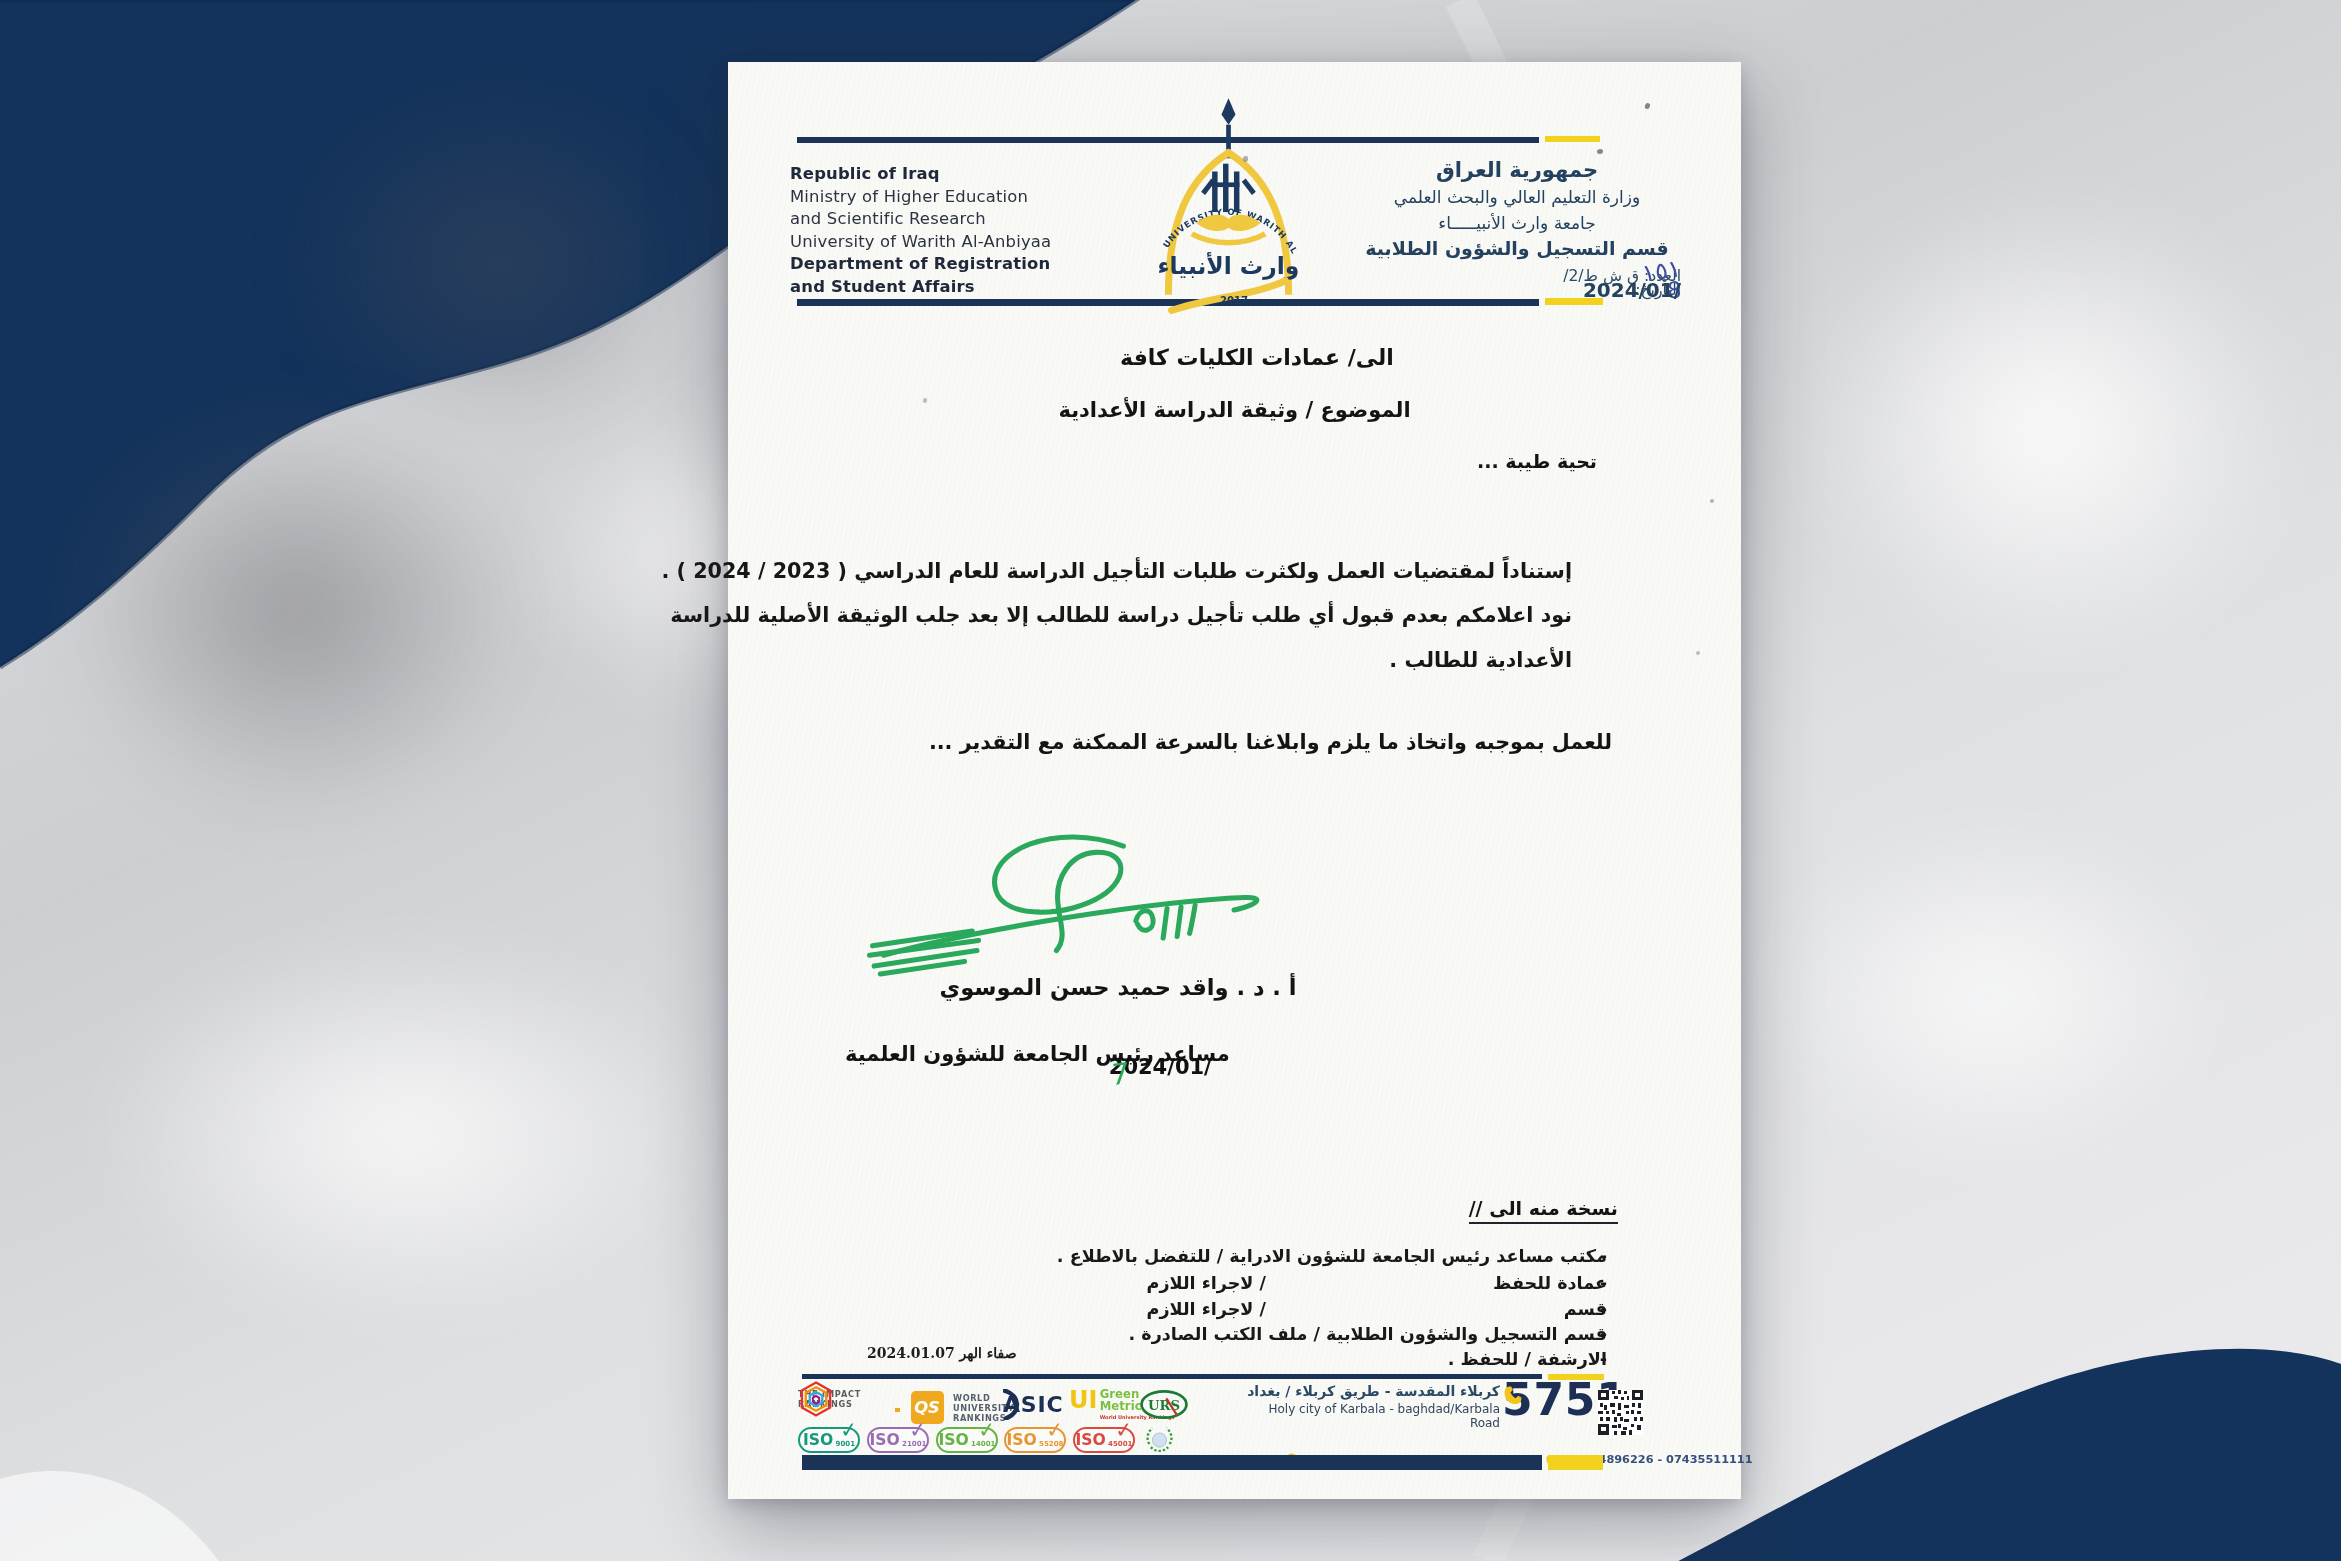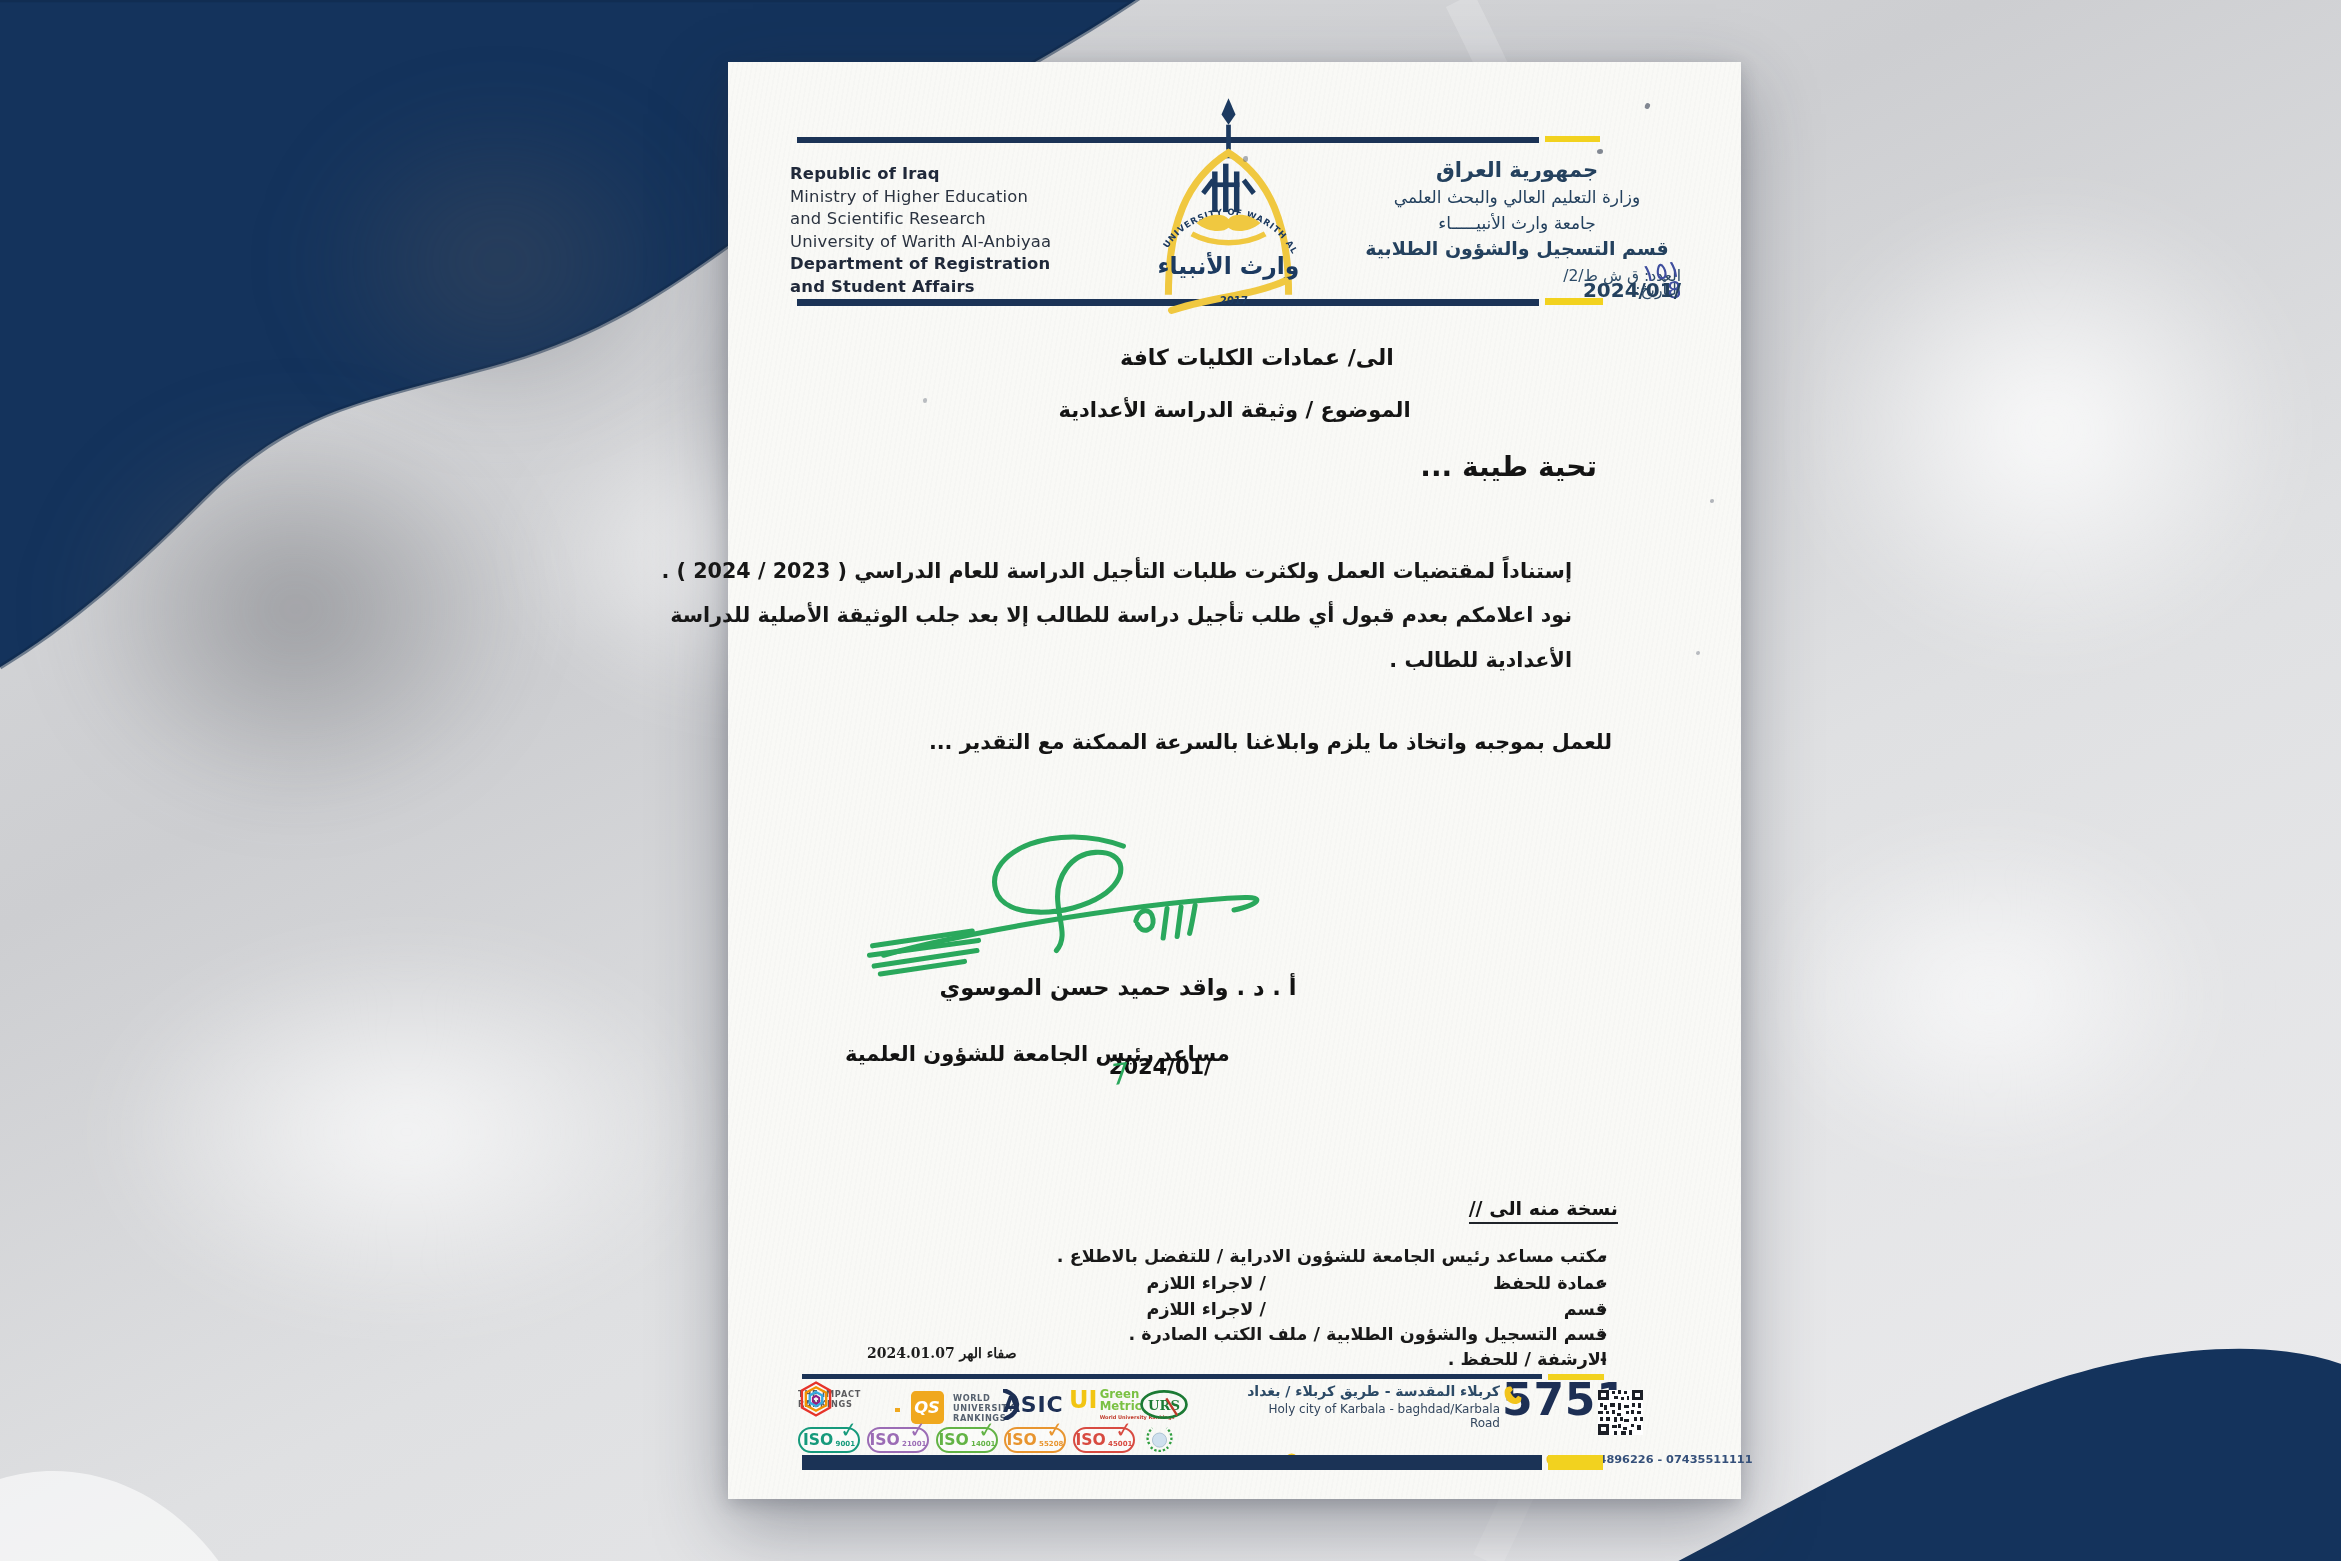--- a/index.html
+++ b/index.html
@@ -47,21 +47,21 @@
   .refrow{margin-top:1.6px;gap:41px;}
   .daterow{margin-top:0px;gap:11px;}
   .reflabel,.datelabel{font-size:15.6px;color:#2c4a66;}
   .hand{font-family:"DejaVu Sans",sans-serif;color:#3f4e9e;}
   .refval{font-size:24px;transform:rotate(-9deg);letter-spacing:2.3px;position:relative;top:-4.7px;font-weight:500;}
   .dateval{font-size:22.6px;transform:rotate(-3deg);font-weight:500;}
   .dateprint{font-size:20px;font-weight:700;color:#24415e;direction:ltr;}
 
   .toline{left:0;top:283px;width:100%;text-align:center;font-size:22px;font-weight:700;color:#141414;direction:rtl;padding-left:45px;}
   .subjline{left:0;top:336px;width:100%;text-align:center;font-size:21px;font-weight:700;color:#141414;direction:rtl;}
-  .greet{right:144px;top:388px;font-size:28px;font-weight:700;color:#141414;direction:rtl;text-align:right;}
+  .greet{right:144px;top:388px;font-size:19px;font-weight:700;color:#141414;direction:rtl;text-align:right;}
   .para{right:169px;direction:rtl;font-size:20.7px;font-weight:700;color:#171717;white-space:nowrap;}
   .p0{top:497px;} .p1{top:541px;} .p2{top:586px;margin-left:16px;}
   .closing{left:0;top:668px;width:100%;padding-left:72px;text-align:center;direction:rtl;font-size:20.7px;font-weight:700;color:#141414;}
 
   .sig-svg{left:133px;top:767px;width:422px;height:148px;}
   .sig-name{left:117px;top:912px;width:546px;text-align:center;font-size:22.6px;font-weight:700;color:#131313;direction:rtl;}
   .sig-title{left:117px;top:980px;width:546px;text-align:left;font-size:21px;font-weight:700;color:#131313;direction:rtl;}
   .sig-date{left:117px;top:993px;width:546px;text-align:center;direction:ltr;font-size:21px;font-weight:700;color:#111;}
   .g7{display:inline-block;color:#2aa85c;font-size:29px;font-weight:500;transform:rotate(-8deg) skewX(-8deg);position:relative;top:2.3px;left:2.3px;}
 

